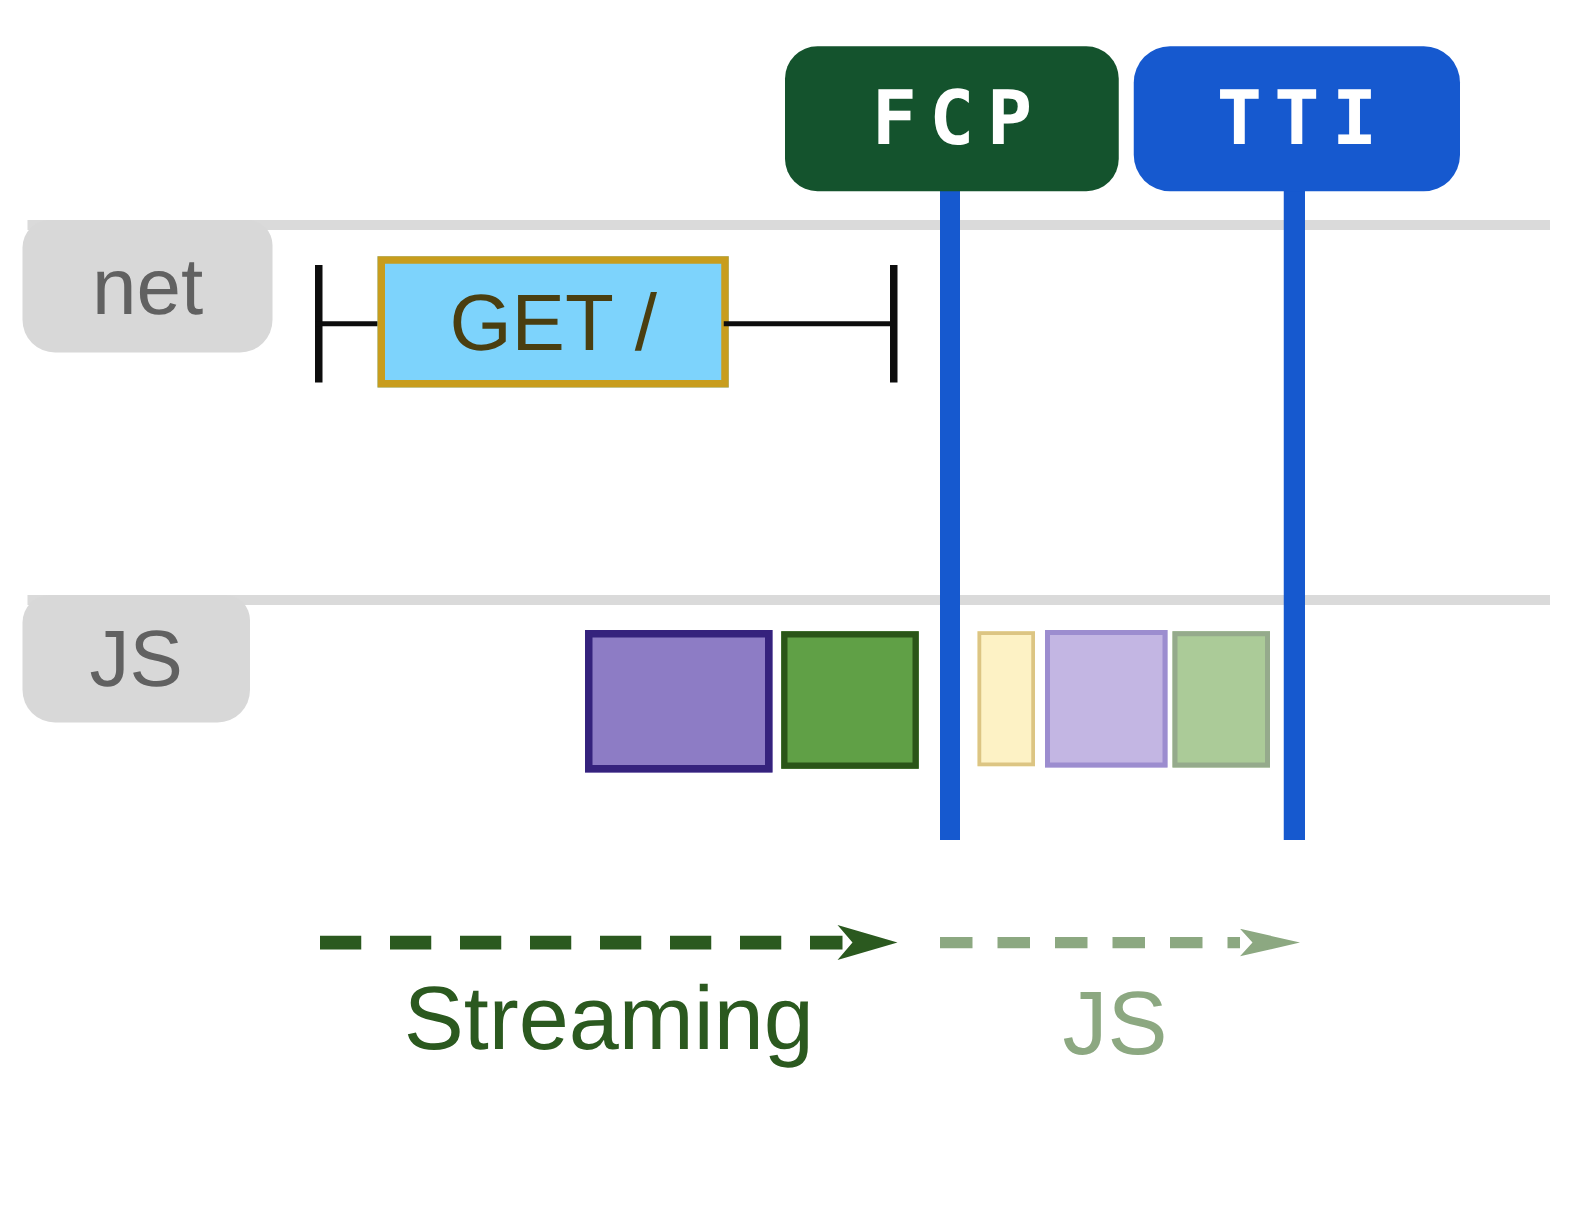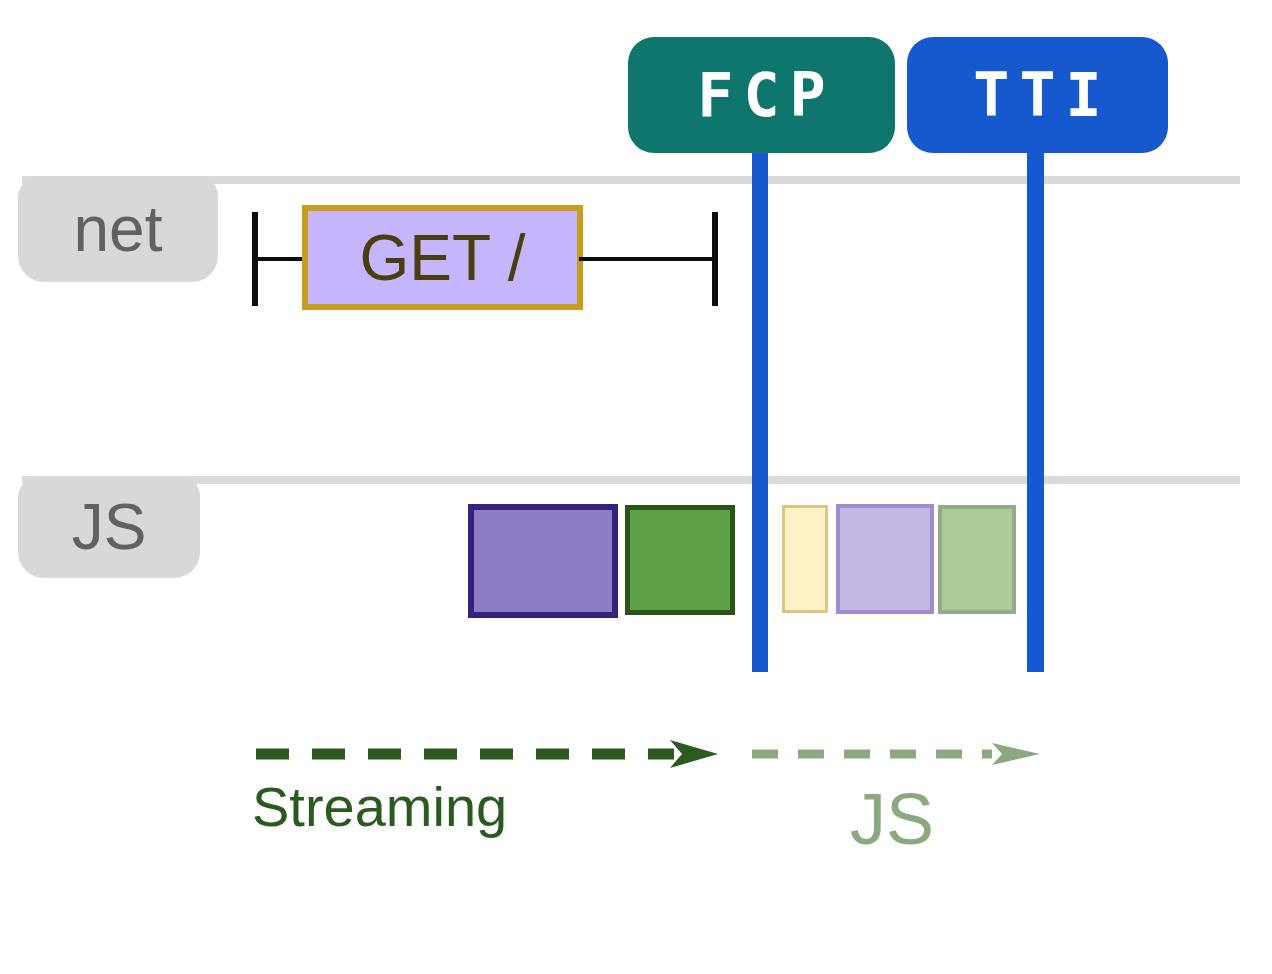--- a/index.html
+++ b/index.html
@@ -28,42 +28,42 @@
     border:6px solid; box-sizing:border-box;
     display:flex; align-items:center; justify-content:center;
   }
   .request-box span { font-size:64px; }
   
   .badge {
     position:absolute; top:37px; height:116px; border-radius:26px;
     display:flex; align-items:center; justify-content:center;
   }
   .badge-fcp { left:628px; width:267px; }
-  .badge-tti { left:907px; width:261px; }
+  .badge-tti { left:907px; width:261px;border-radius:29px; }
   .badge span {
     font-family:"DejaVu Sans Mono", monospace; font-weight:bold;
     font-size:60px; color:#ffffff; letter-spacing:10px; padding-left:10px;
   }
   .stem { position:absolute; top:148px; width:16px; height:524px; }
   .stem-fcp { left:752px; }
   .stem-tti { left:1027px; width:17px; }
   
   .task { position:absolute; box-sizing:border-box; border-style:solid; }
   .task-1 { left:468px; top:504px; width:150px; height:114px; border-width:6px; }
   .task-2 { left:625px; top:505px; width:110px; height:110px; border-width:5px; }
   .task-3 { left:782px; top:505px; width:46px;  height:108px; border-width:3px; }
   .task-4 { left:836px; top:504px; width:98px;  height:110px; border-width:4px; }
   .task-5 { left:938px; top:505px; width:78px;  height:109px; border-width:4px; }
   
   .arrow { position:absolute; }
   .arrow-streaming { left:250px; top:740px; }
   .arrow-js { left:746px; top:743px; }
   .phase-streaming {
     position:absolute; left:252px; top:774px; width:470px;
-    font-size:56px;
+    text-align:center; font-size:72px;
   }
   .phase-js { position:absolute; left:737px; top:776px; width:310px; text-align:center; }
   .phase-js .l1 { font-size:72px; line-height:86px; }
   .phase-js .l2 { font-size:62px; line-height:76px; }
 </style>
 </head>
 <body>
 
 <div class="canvas">
 
@@ -72,29 +72,29 @@
 
   <div class="lane-label lane-net" style="background-color: rgb(216, 216, 216); justify-content: center;">
     <span style="color: rgb(97, 97, 97);">net</span>
   </div>
   <div class="lane-label lane-js" style="background-color: rgb(216, 216, 216);">
     <span style="color: rgb(97, 97, 97);">JS</span>
   </div>
 
   <div class="cap cap-start" style="background-color: rgb(13, 13, 13);"></div>
   <div class="req-line req-line-left" style="background-color: rgb(13, 13, 13);"></div>
-  <div class="request-box" style="background-color: #c4b5fd; border-color: rgb(200, 157, 29);">
+  <div class="request-box" style="background-color: #7dd3fc; border-color: rgb(200, 157, 29);">
     <span style="color: rgb(74, 62, 16);">GET /</span>
   </div>
   <div class="req-line req-line-right" style="background-color: rgb(13, 13, 13);"></div>
   <div class="cap cap-end" style="background-color: rgb(13, 13, 13);"></div>
 
   <div class="stem stem-fcp" style="background-color: rgb(22, 89, 207);"></div>
   <div class="stem stem-tti" style="background-color: rgb(22, 89, 207);"></div>
-  <div class="badge badge-fcp" style="background-color: #0f766e;">
+  <div class="badge badge-fcp" style="background-color: #14532d;">
     <span>FCP</span>
   </div>
   <div class="badge badge-tti" style="background-color: rgb(22, 89, 207);">
     <span>TTI</span>
   </div>
 
   <div class="task task-1" style="background-color: rgb(141, 124, 197); border-color: rgb(53, 34, 125);"></div>
   <div class="task task-2" style="background-color: rgb(96, 160, 70); border-color: rgb(42, 85, 24);"></div>
   <div class="task task-3" style="background-color: rgb(253, 242, 197); border-color: rgb(220, 197, 131);"></div>
   <div class="task task-4" style="background-color: rgb(195, 182, 227); border-color: rgb(156, 141, 207);"></div>

